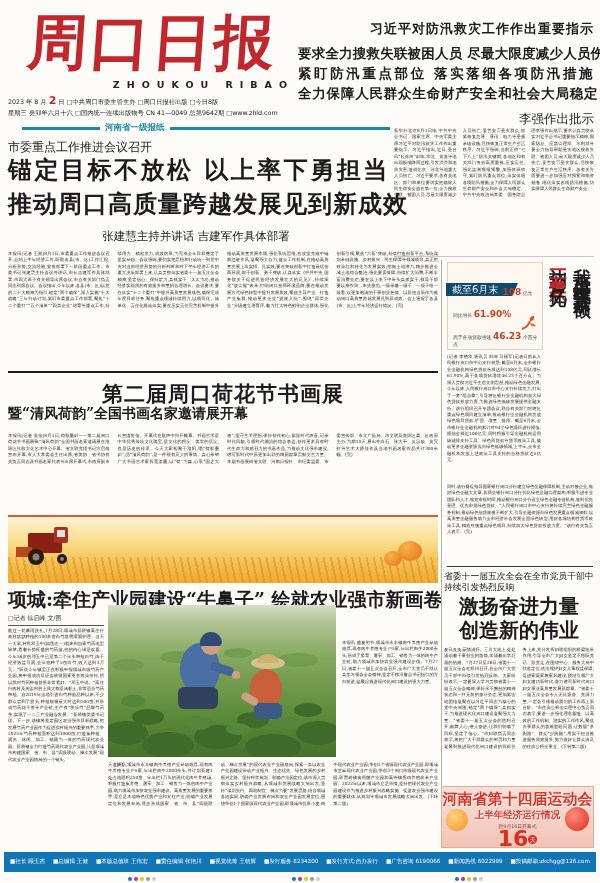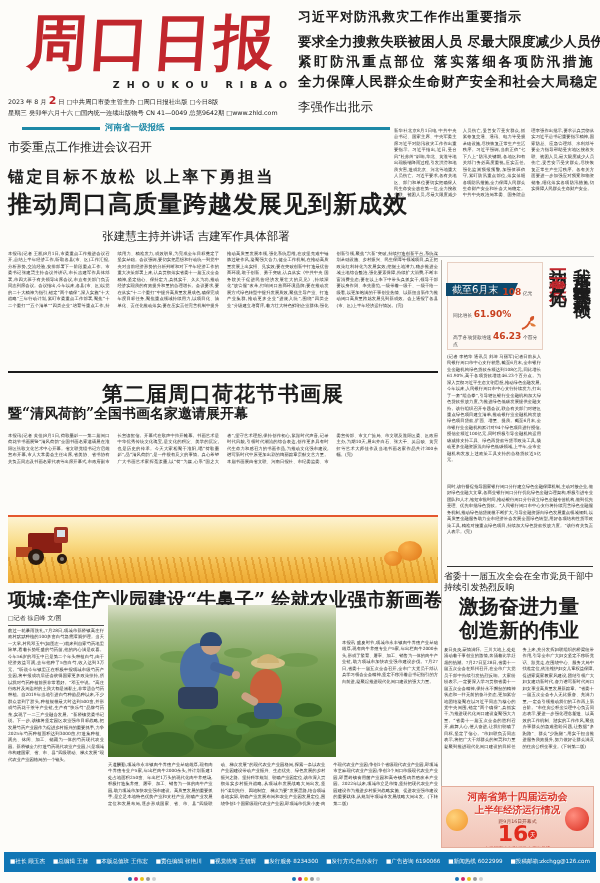--- a/index.html
+++ b/index.html
@@ -21,34 +21,34 @@
     color:#222; line-height:11px; font-family:"DejaVu Sans", sans-serif; }
   .dateline .day{ color:#c1272d; font-size:11px; font-weight:bold; }
   
   .grade{ position:absolute; left:22px; top:123px; width:368px; height:10px;
     display:flex; align-items:center; }
   .grade .bar1{ width:78px; height:3px; background:#1e89a7; }
   .grade .bar2{ flex:1; height:3px; background:#1e89a7; }
   .grade .lbl{ padding:0 5px; font-size:8.5px; font-weight:bold; color:#1e89a7;
     font-family:"DejaVu Sans", sans-serif; white-space:nowrap; }
   
-  .xi{ position:absolute; left:298px; top:8px; width:296px; text-align:left;
+  .xi{ position:absolute; left:298px; top:20px; width:296px; text-align:right;
     font-family:"DejaVu Sans", sans-serif; }
   .xi .kick{ font-size:13px; font-weight:bold; letter-spacing:1px; margin-bottom:5px;}
   .xi .hl{ font-size:13.5px; font-weight:bold; line-height:20px; white-space:nowrap;}
   .xi .ls1{ letter-spacing:0.2px; } .xi .ls2{ letter-spacing:2.6px; } .xi .ls3{ letter-spacing:0.8px; }
   .xi .sub{ font-size:12.5px; margin-top:8px; font-family:"DejaVu Serif",serif; color:#222;}
   .xi-body{ position:absolute; left:394px; top:128px; width:200px; height:126px;
     column-count:3; column-gap:6px; font-size:4.3px; line-height:1.5;
     text-align:justify; color:#2a2a2a; }
   .xi-rule{ position:absolute; left:394px; top:256px; width:200px; height:1px; background:#c9c9c9;}
   
   .mn-kick{ position:absolute; left:8px; top:139px; width:376px; text-align:left;
     font-size:12px; color:#222; }
-  .mn-h1{ position:absolute; left:8px; top:167px; width:404px; font-size:16px;
+  .mn-h1{ position:absolute; left:8px; top:154px; width:404px; font-size:24px;
     font-weight:bold; letter-spacing:2.5px; font-family:"DejaVu Sans",sans-serif; }
   .mn-h2{ position:absolute; left:8px; top:188px; width:404px; font-size:24px;
     font-weight:bold; letter-spacing:1px; font-family:"DejaVu Sans",sans-serif; }
   .mn-sub{ position:absolute; left:8px; top:229px; width:376px; text-align:center;
     font-size:11.5px; color:#222; }
   .mn-body{ position:absolute; left:8px; top:251px; width:430px; height:117px;
     column-count:4; column-gap:8px; font-size:4.3px; line-height:1.5;
     text-align:justify; color:#2a2a2a; }
   .rule1{ position:absolute; left:8px; top:371px; width:430px; height:2px; background:#1c1c1c; }
   
@@ -110,21 +110,21 @@
   .pl-h{ position:absolute; left:444px; top:595px; width:150px; text-align:center;
     font-size:20px; font-weight:bold; line-height:23.5px;
     font-family:"DejaVu Sans",sans-serif; }
   .pl-body{ position:absolute; left:444px; top:647px; width:150px; height:134px;
     column-count:2; column-gap:7px; font-size:4.3px; line-height:1.5;
     text-align:justify; color:#2a2a2a; }
   
   .ad{ position:absolute; left:441px; top:786px; width:153px; height:62px;
     background:linear-gradient(180deg,#f8e0d7,#f2c4b6); border:1px solid #e3ad9c;
     text-align:center; overflow:hidden; font-family:"DejaVu Sans",sans-serif; }
-  .ad .l1{ margin-top:3px; font-size:10px; font-weight:bold; color:#d9362a;
+  .ad .l1{ margin-top:3px; font-size:15px; font-weight:bold; color:#d9362a;
     text-shadow:0.5px 0.5px 0 #fff; }
   .ad .l2{ font-size:9.5px; font-weight:bold; color:#d9362a; text-shadow:0.5px 0.5px 0 #fff;}
   .ad .cnt{ margin-top:1px; font-size:4.8px; color:#8a3a2e; }
   .ad .big{ font-size:22px; font-weight:bold; color:#e02c1e; line-height:20px; }
   .ad .unit{ display:inline-block; width:9px; height:9px; border-radius:50%;
     background:#e02c1e; color:#fff; font-size:6px; line-height:9px; vertical-align:4px;}
   .ad .slog{ font-size:4.6px; color:#c8382b; margin-top:1px; }
   .mascot{ position:absolute; border-radius:50%; }
   
   .foot{ position:absolute; left:4px; top:852px; width:592px; height:20px;

